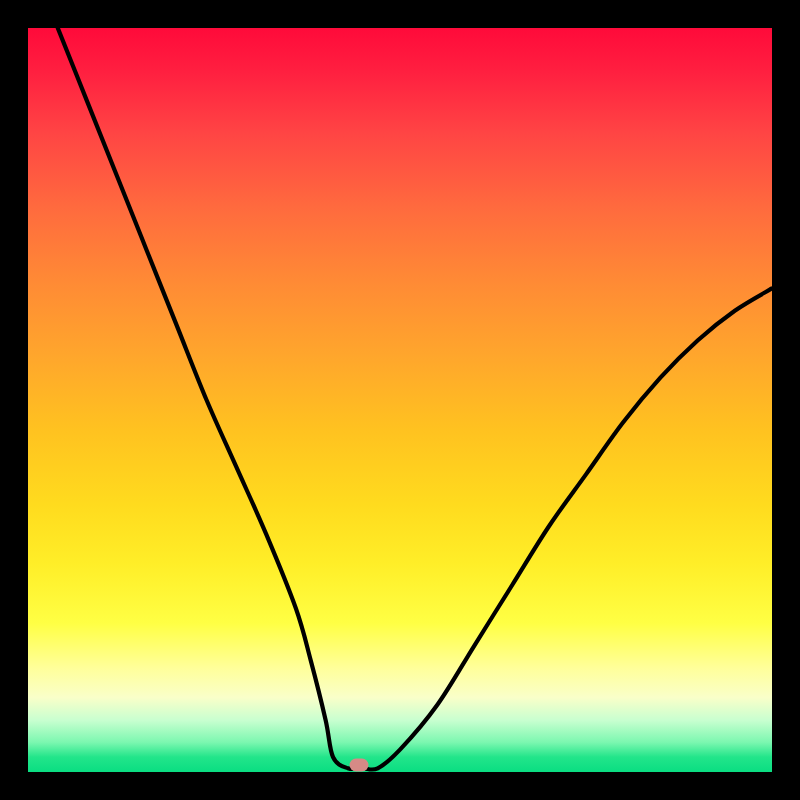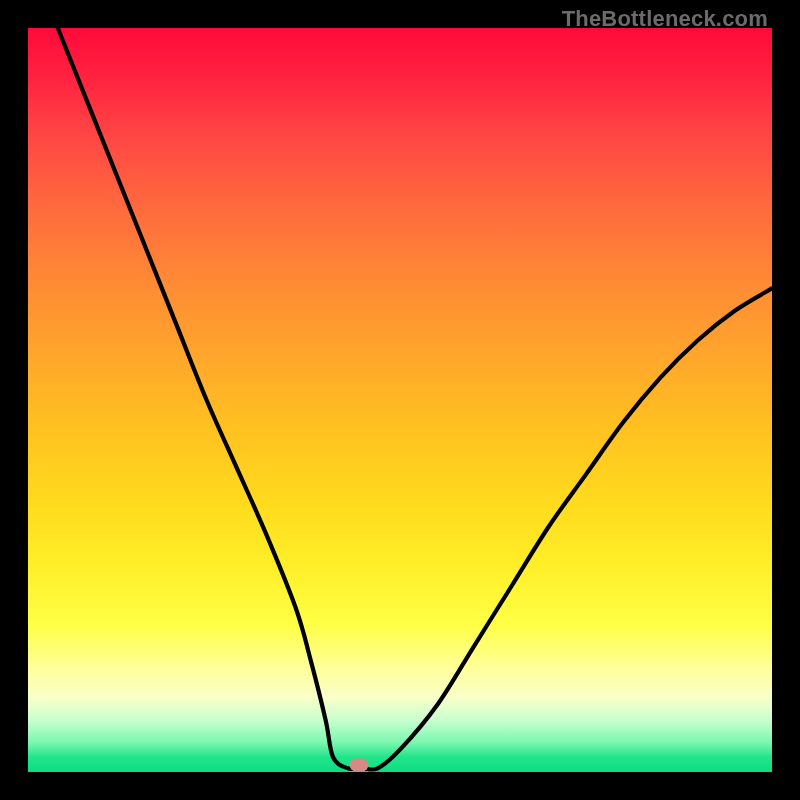--- a/index.html
+++ b/index.html
@@ -56,20 +56,19 @@
     height: 13px;
     border-radius: 7px;
     background: #d68a86;
     transform: translate(-50%, -50%);
   }
 </style>
 </head>
 <body>
 
 <div class="frame">
-  <div class="watermark">TheBottleneck.com</div>
   <div class="plot-area">
     <svg class="curve" viewBox="0 0 744 744" preserveAspectRatio="none">
       <path id="curve-path" fill="none" stroke="#000" stroke-width="4.2" stroke-linecap="round" stroke-linejoin="round" d="M 29.76 0.00 C 34.72 12.40, 49.60 49.60, 59.52 74.40 C 69.44 99.20, 79.36 124.00, 89.28 148.80 C 99.20 173.60, 109.12 198.40, 119.04 223.20 C 128.96 248.00, 138.88 272.80, 148.80 297.60 C 158.72 322.40, 168.64 348.44, 178.56 372.00 C 188.48 395.56, 198.40 416.64, 208.32 438.96 C 218.24 461.28, 228.16 482.36, 238.08 505.92 C 248.00 529.48, 260.40 559.24, 267.84 580.32 C 275.28 601.40, 277.76 613.80, 282.72 632.40 C 287.68 651.00, 293.88 675.80, 297.60 691.92 C 301.32 708.04, 301.32 721.06, 305.04 729.12 C 308.76 737.18, 314.96 738.42, 319.92 740.28 C 324.88 742.14, 329.84 740.28, 334.80 740.28 C 339.76 740.28, 343.48 743.38, 349.68 740.28 C 355.88 737.18, 362.08 732.22, 372.00 721.68 C 381.92 711.14, 396.80 694.40, 409.20 677.04 C 421.60 659.68, 434.00 637.36, 446.40 617.52 C 458.80 597.68, 471.20 577.84, 483.60 558.00 C 496.00 538.16, 508.40 517.08, 520.80 498.48 C 533.20 479.88, 545.60 463.76, 558.00 446.40 C 570.40 429.04, 582.80 410.44, 595.20 394.32 C 607.60 378.20, 620.00 363.32, 632.40 349.68 C 644.80 336.04, 657.20 323.64, 669.60 312.48 C 682.00 301.32, 694.40 291.40, 706.80 282.72 C 719.20 274.04, 737.80 264.12, 744.00 260.40"></path>
     </svg>
     <div id="marker" class="marker" style="left: 331.08px; top: 737.304px; background: rgb(214, 138, 134);"></div>
   </div>
 </div>
 
 </body></html>

